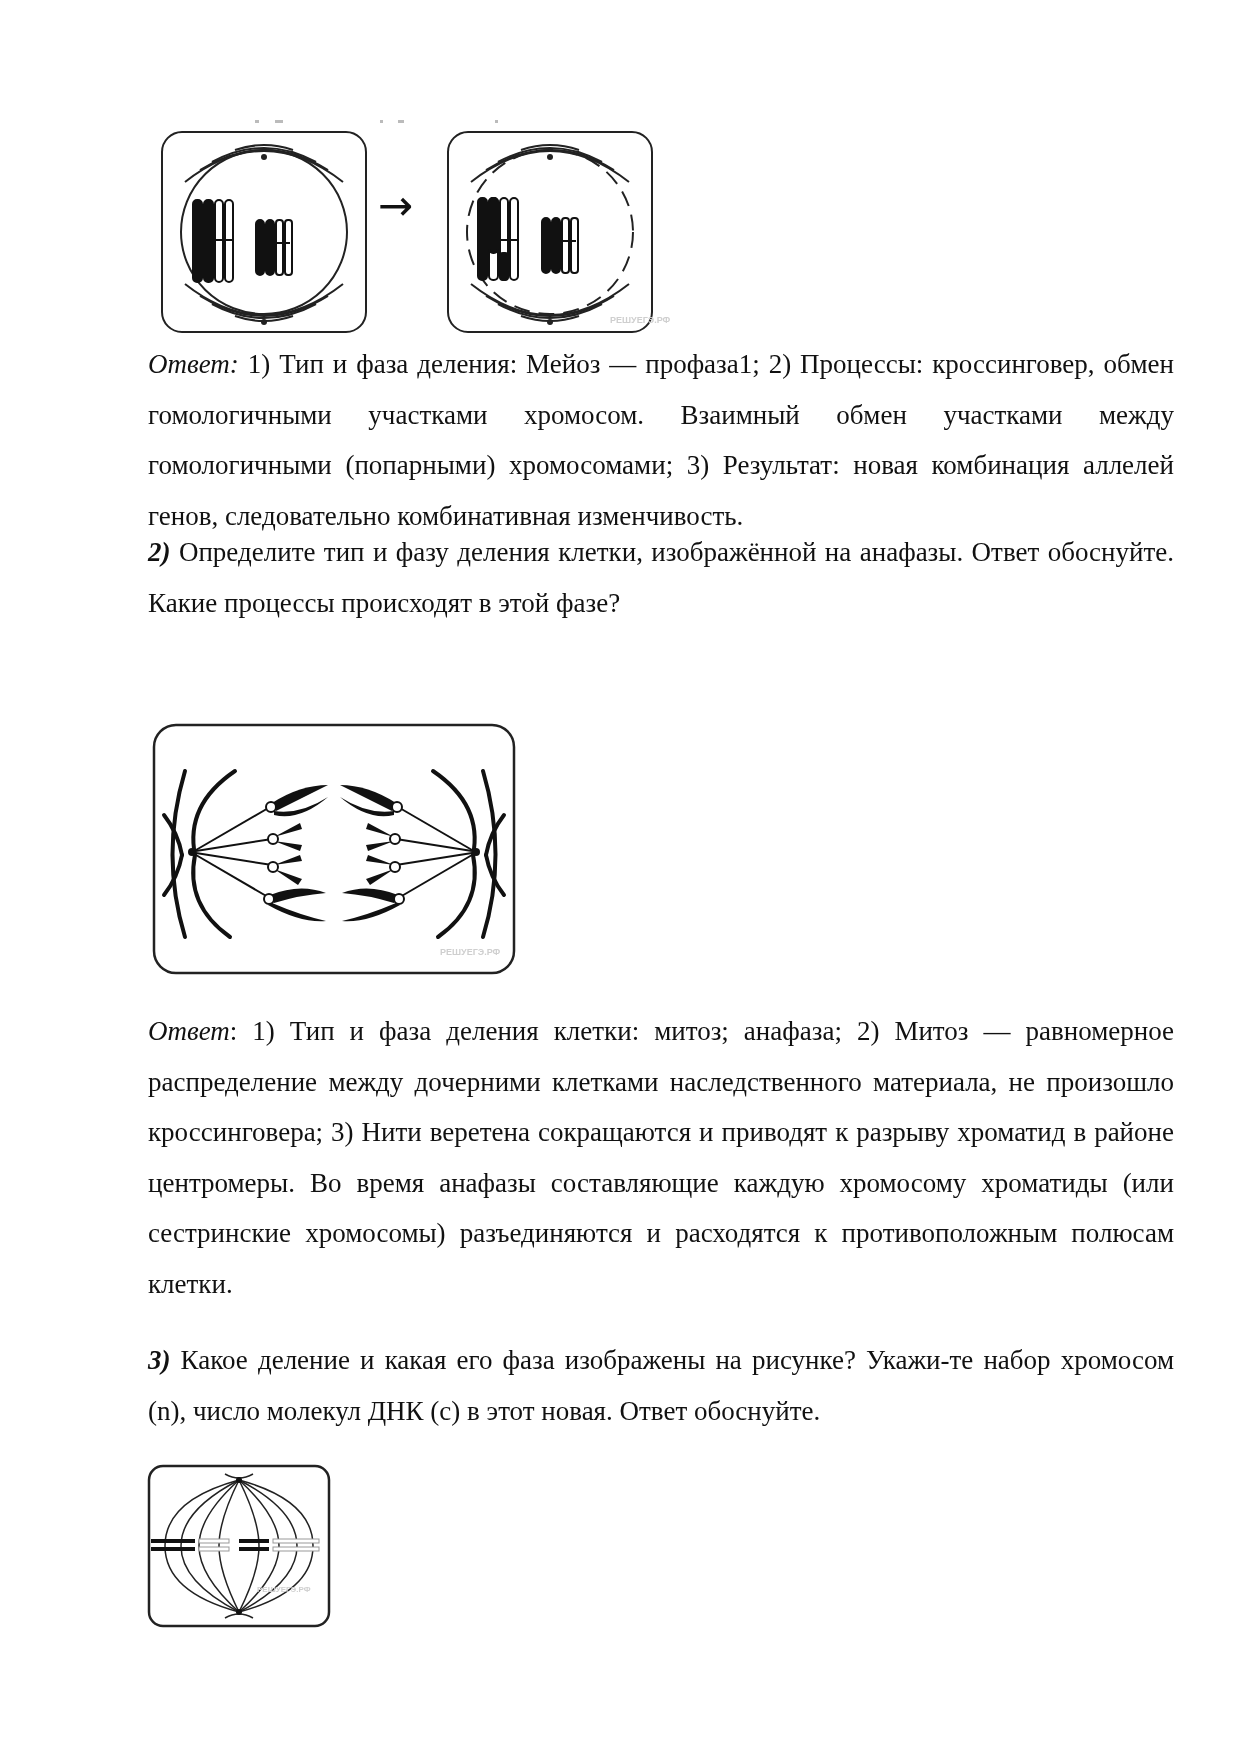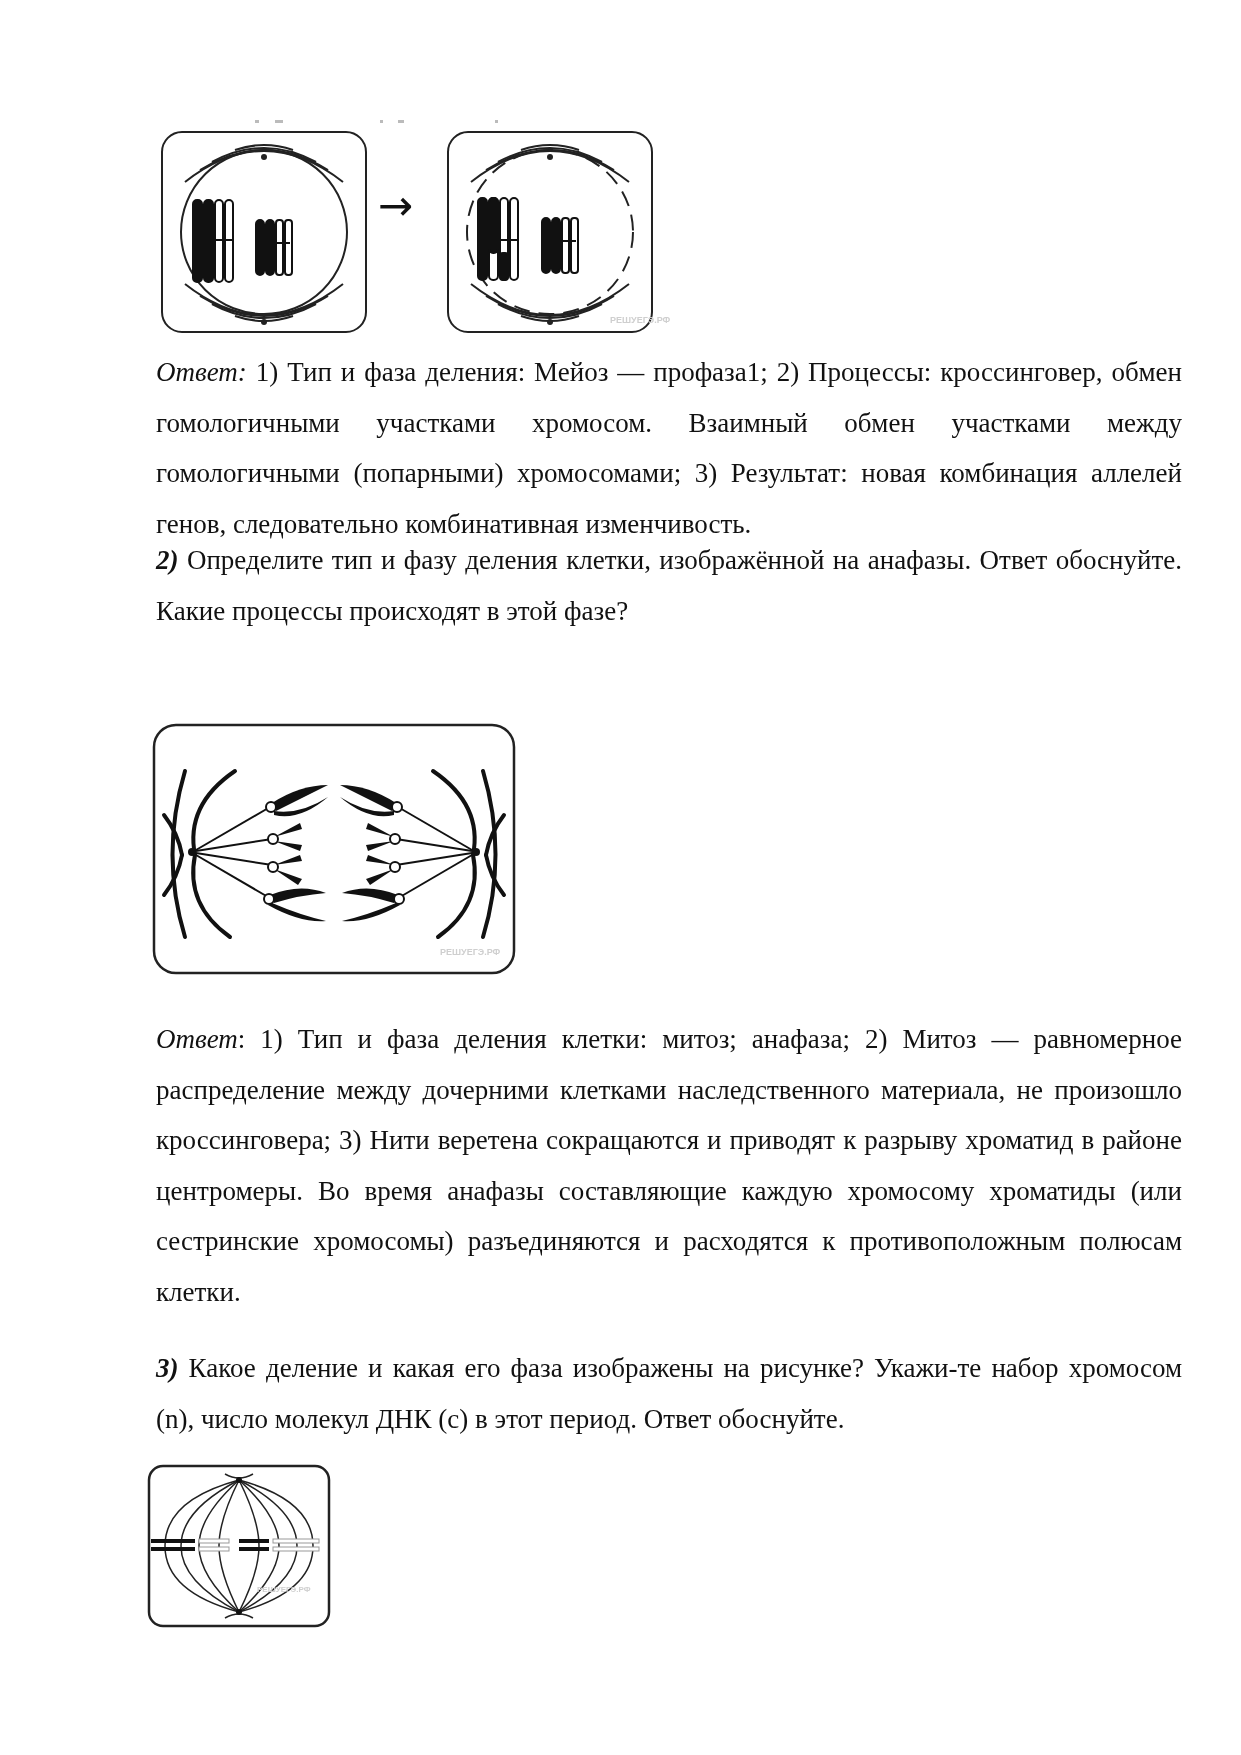--- a/index.html
+++ b/index.html
@@ -1,21 +1,21 @@
 <!DOCTYPE html>
 <html><head>
 <meta charset="utf-8">
 <style>
   html, body { margin: 0; padding: 0; background: #ffffff; }
   body { width: 1241px; height: 1755px; position: relative; overflow: hidden;
          font-family: "Liberation Serif", "DejaVu Serif", serif; color: #111; }
   .fig { position: absolute; }
   .fig svg { display: block; }
   .para { position: absolute; left: 148px; width: 1026px; font-size: 27px;
-          line-height: 50.5px; text-align: justify; text-align-last: left; margin: 8px; }
+          line-height: 50.5px; text-align: justify; text-align-last: left; margin: 0; }
   .em { font-style: italic; }
   .num { font-style: italic; font-weight: bold; }
   .wm { font-family: "Liberation Sans", sans-serif; font-weight: bold; fill: #cfcfcf; }
 </style>
 </head>
 <body>
 
 <div class="fig" style="left:140px; top:100px;">
   <svg width="560" height="240" viewBox="0 0 560 240">
 
@@ -159,21 +159,21 @@
         <circle cx="245" cy="124" r="5"></circle>
         <circle cx="245" cy="152" r="5"></circle>
         <circle cx="249" cy="184" r="5"></circle>
     </g>
     <text x="290" y="240" font-size="9" class="wm">РЕШУЕГЭ.РФ</text>
   </svg>
 </div>
 
 <p class="para" style="top:1006px;"><span class="em">Ответ</span><span>: 1) Тип и фаза деления клетки: митоз; анафаза; 2) Митоз — равномерное распределение между дочерними клетками наследственного материала, не произошло кроссинговера; 3) Нити веретена сокращаются и приводят к разрыву хроматид в районе центромеры. Во время анафазы составляющие каждую хромосому хроматиды (или сестринские хромосомы) разъединяются и расходятся к противоположным полюсам клетки.</span></p>
 
-<p class="para" style="top:1335px;"><span class="num">3)</span><span> Какое деление и какая его фаза изображены на рисунке? Укажи-те набор хромосом (n), число молекул ДНК (c) в этот период. Ответ обоснуйте.</span></p>
+<p class="para" style="top:1335px;"><span class="num">3)</span><span> Какое деление и какая его фаза изображены на рисунке? Укажи-те набор хромосом (n), число молекул ДНК (c) в этот новая. Ответ обоснуйте.</span></p>
 
 <div class="fig" style="left:145px; top:1460px;">
   <svg width="190" height="170" viewBox="0 0 190 170">
     <rect x="4" y="6" width="180" height="160" rx="14" fill="none" stroke="#222" stroke-width="2.5"></rect>
     <g stroke="#222" stroke-width="1.5" fill="none">
       <path d="M94 20 Q20 40 20 86 Q20 132 94 152"></path>
       <path d="M94 20 Q36 50 36 86 Q36 122 94 152"></path>
       <path d="M94 20 Q54 56 54 86 Q54 116 94 152"></path>
       <path d="M94 20 Q74 60 74 86 Q74 112 94 152"></path>
       <path d="M94 20 Q168 40 168 86 Q168 132 94 152"></path>

